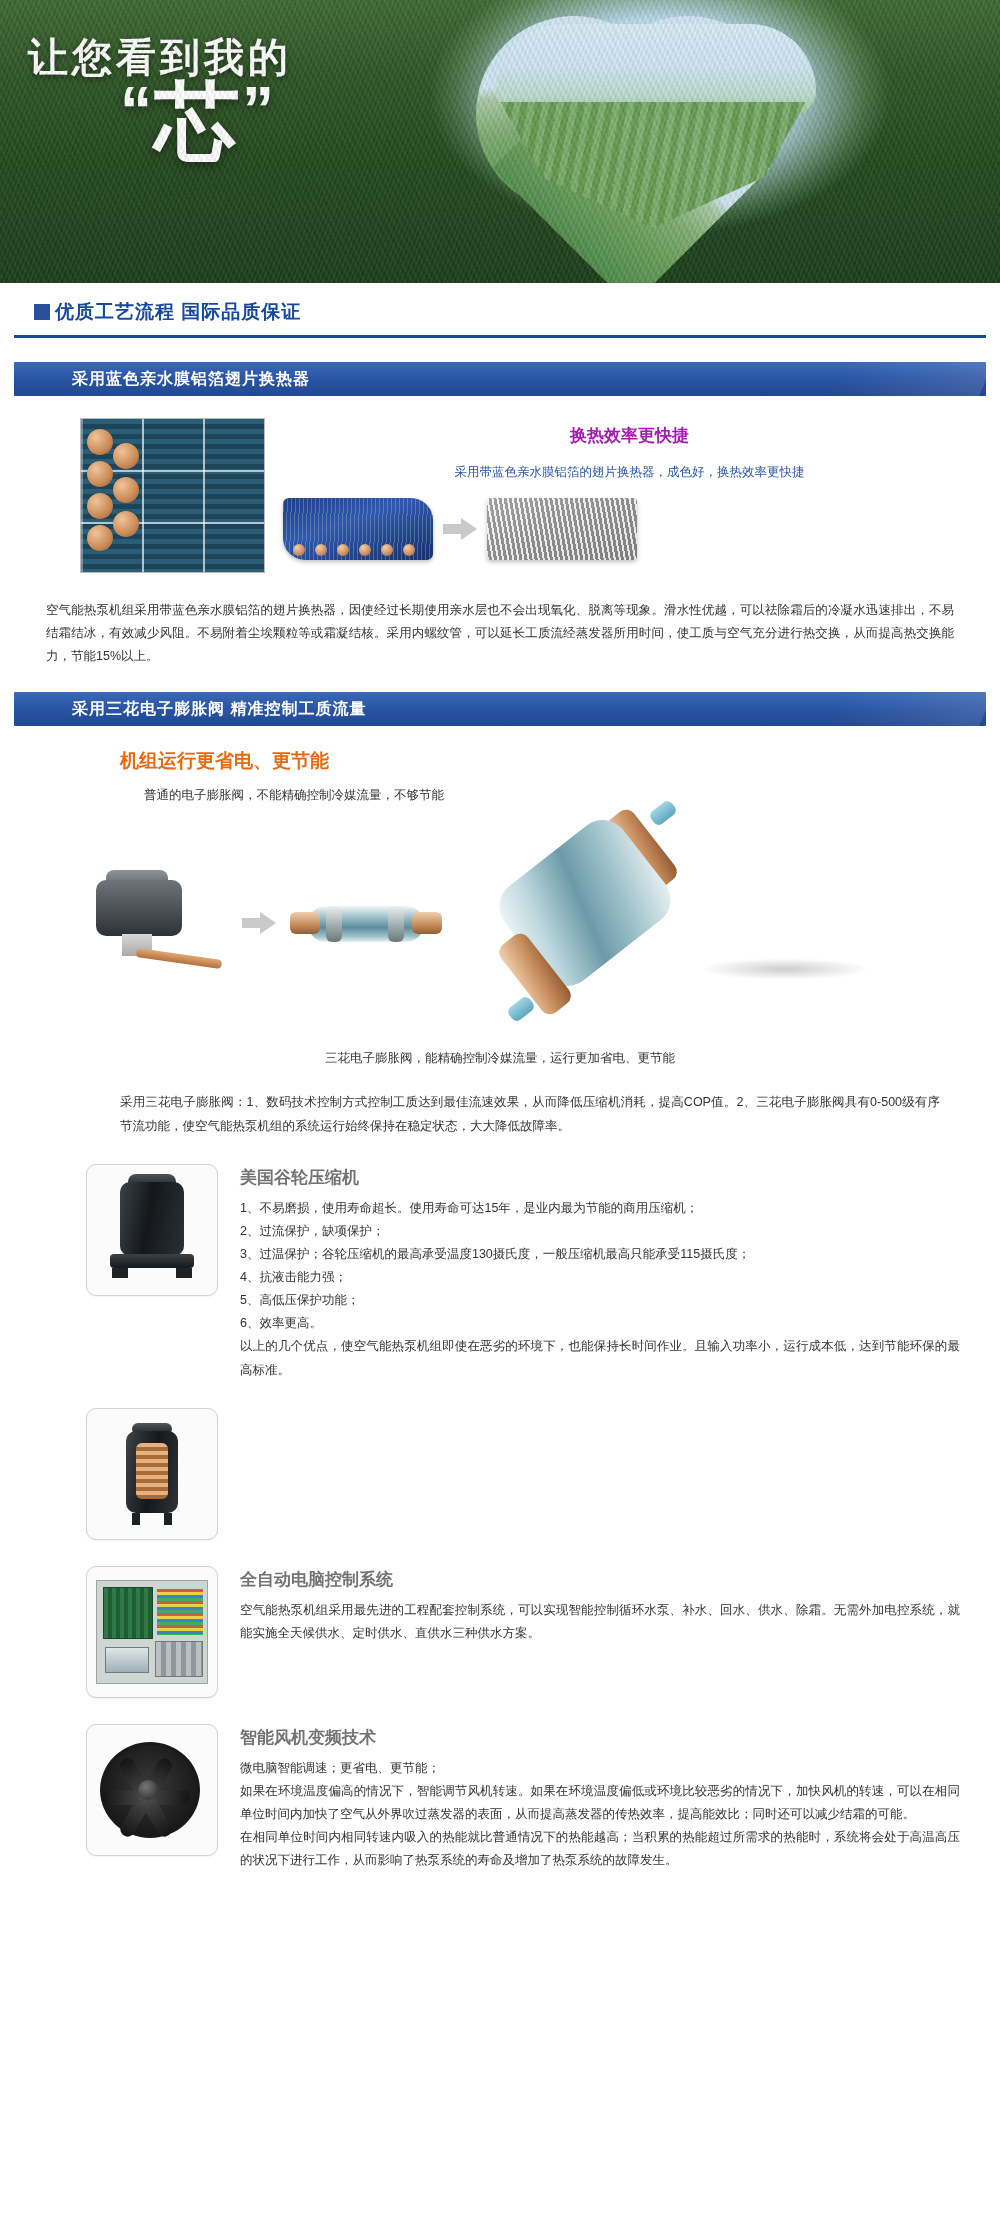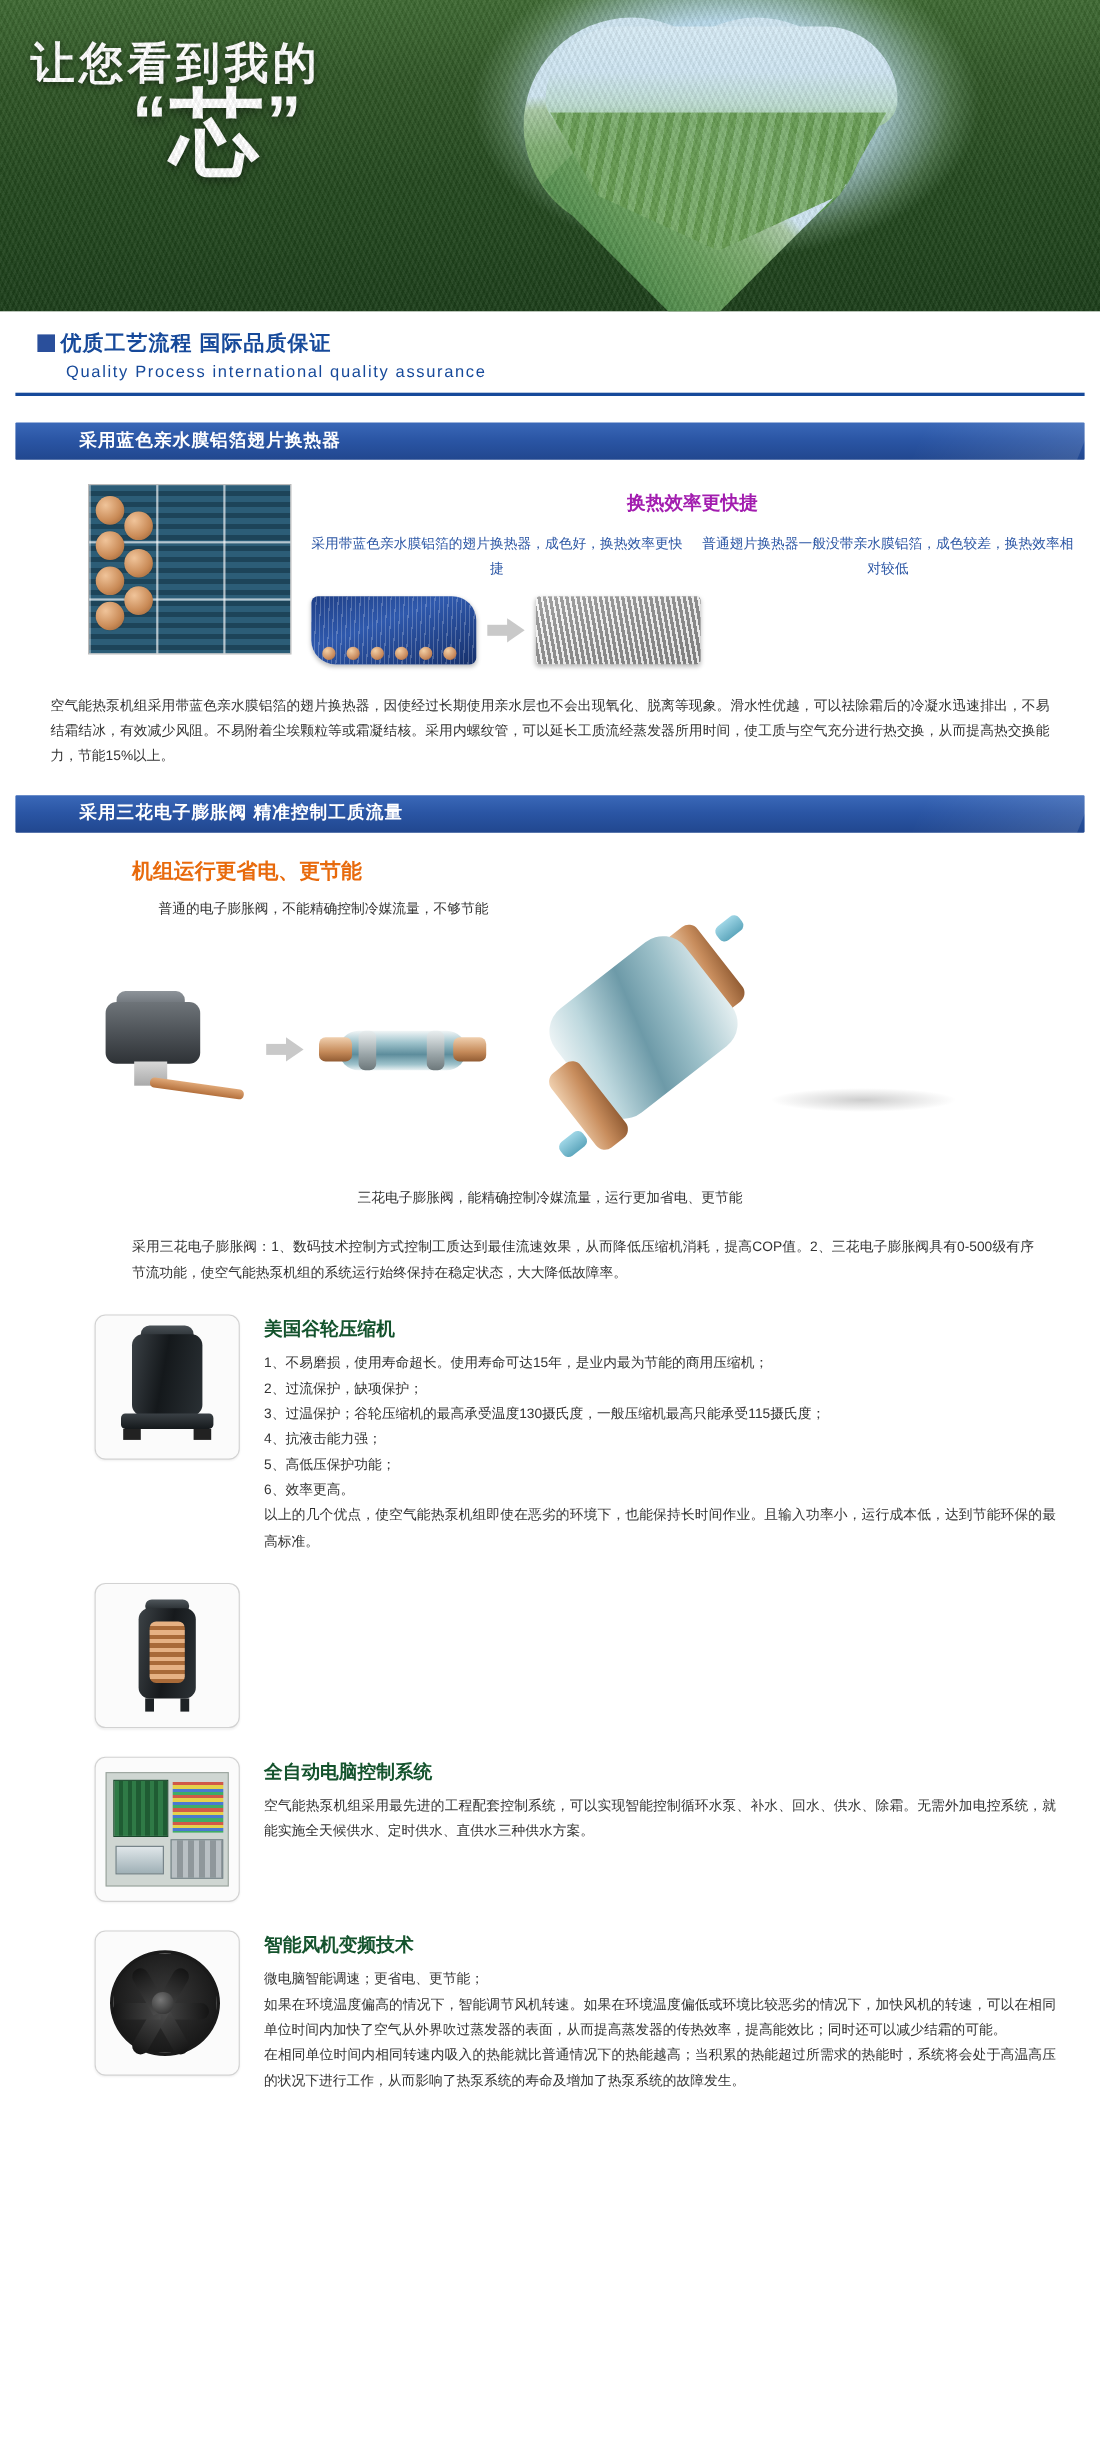--- a/index.html
+++ b/index.html
@@ -263,21 +263,21 @@
   }
   .fbox {
     flex:0 0 132px; height:132px;
     border:1px solid #d2d2d2; border-radius:10px;
     background:#fbfbfb;
     display:flex; align-items:center; justify-content:center;
     overflow:hidden;
     box-shadow:0 1px 2px rgba(0,0,0,.06);
   }
   .ftext { flex:1; padding-top:2px; }
-  .ftitle { color:#14532d; font-size:17px; font-weight:bold; margin-bottom:8px; }
+  .ftitle { color:#737373; font-size:17px; font-weight:bold; margin-bottom:8px; }
   .fbody { color:#333; font-size:12.5px; line-height:1.85; text-align:justify; }
 
   
   .comp { width:92px; height:112px; position:relative; }
   .comp .shell {
     position:absolute; left:14px; top:8px; width:64px; height:74px; border-radius:10px;
     background:linear-gradient(100deg,#3b4146 0%, #14181b 45%, #2a3034 100%);
   }
   .comp .top {
     position:absolute; left:22px; top:0px; width:48px; height:16px; border-radius:8px;
@@ -363,21 +363,20 @@
     <div class="hero-core">
       <span class="mark">“</span><span>芯</span><span class="mark">”</span>
     </div>
   </div>
 
   <div class="subhead-wrap">
     <div class="subhead-row">
       <span class="sq"></span>
       <span class="subhead-cn">优质工艺流程  国际品质保证</span>
     </div>
-    <div class="subhead-en">Quality Process international quality assurance</div>
   </div>
   <div class="rule"></div>
 
   <div class="bar">
     <span class="bar-text">采用蓝色亲水膜铝箔翅片换热器</span>
   </div>
 
   <div class="s1">
     <div class="coil">
       <div class="grid-line" style="left:0;top:51px;width:185px;height:2px;"></div>
@@ -391,23 +390,20 @@
       <div class="tube" style="left:32px;top:24px;"></div>
       <div class="tube" style="left:32px;top:58px;"></div>
       <div class="tube" style="left:32px;top:92px;"></div>
     </div>
     <div class="s1-right">
       <div class="s1-title">换热效率更快捷</div>
       <div class="s1-cols">
         <div class="s1-col">
           <div class="s1-cap">采用带蓝色亲水膜铝箔的翅片换热器，成色好，换热效率更快捷</div>
         </div>
-        <div class="s1-col">
-          <div class="s1-cap">普通翅片换热器一般没带亲水膜铝箔，成色较差，换热效率相对较低</div>
-        </div>
       </div>
       <div class="s1-imgs">
         <div class="fin-blue">
           <span class="cu" style="left:10px;"></span>
           <span class="cu" style="left:32px;"></span>
           <span class="cu" style="left:54px;"></span>
           <span class="cu" style="left:76px;"></span>
           <span class="cu" style="left:98px;"></span>
           <span class="cu" style="left:120px;"></span>
         </div>

